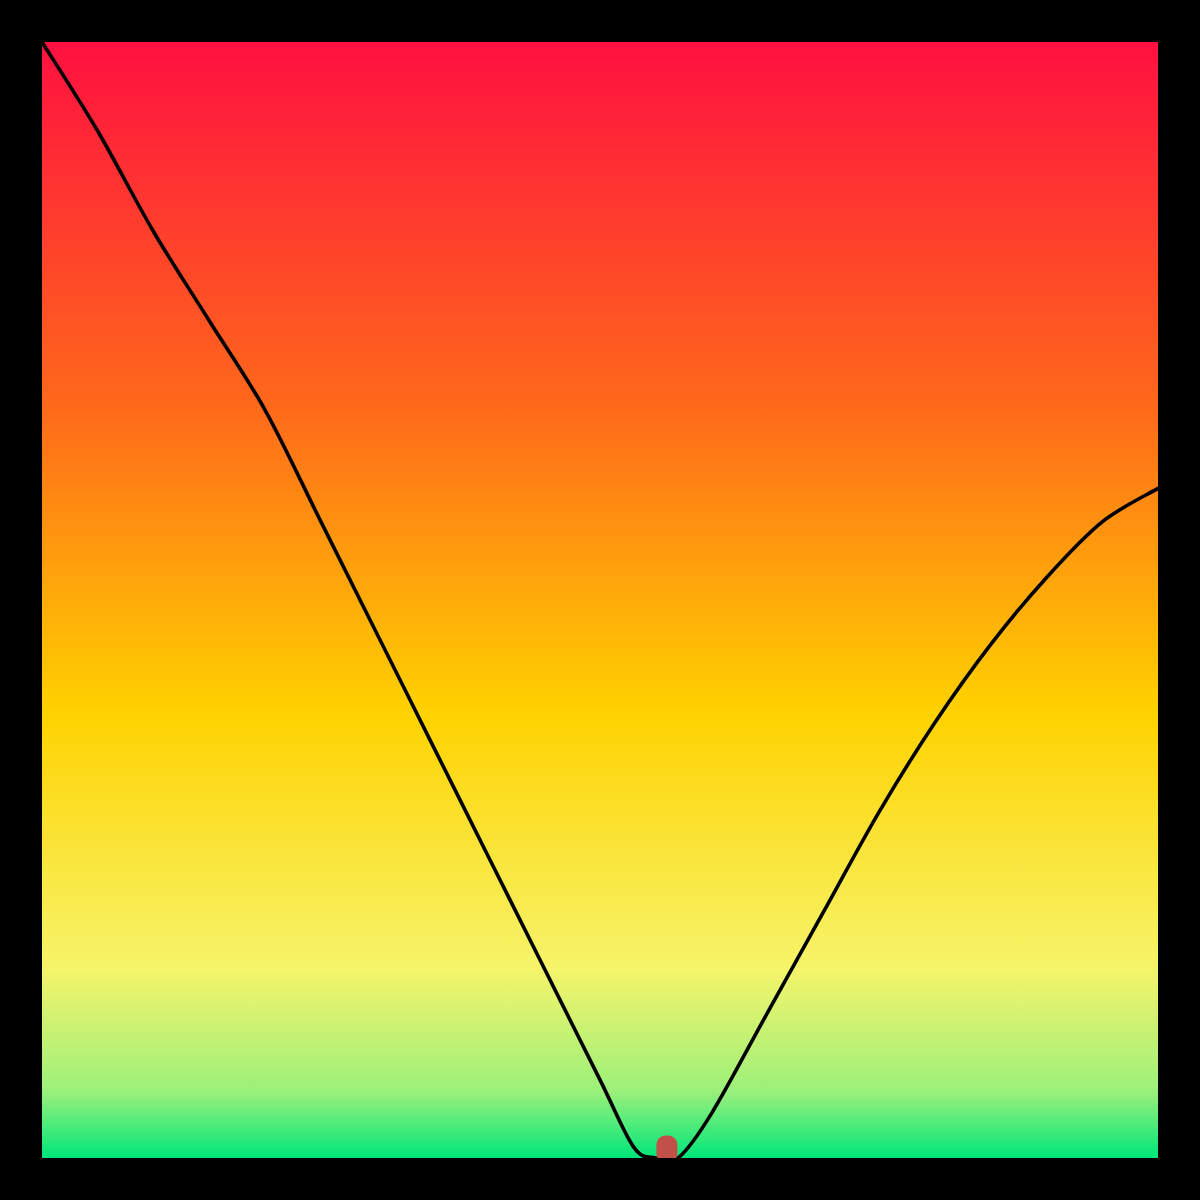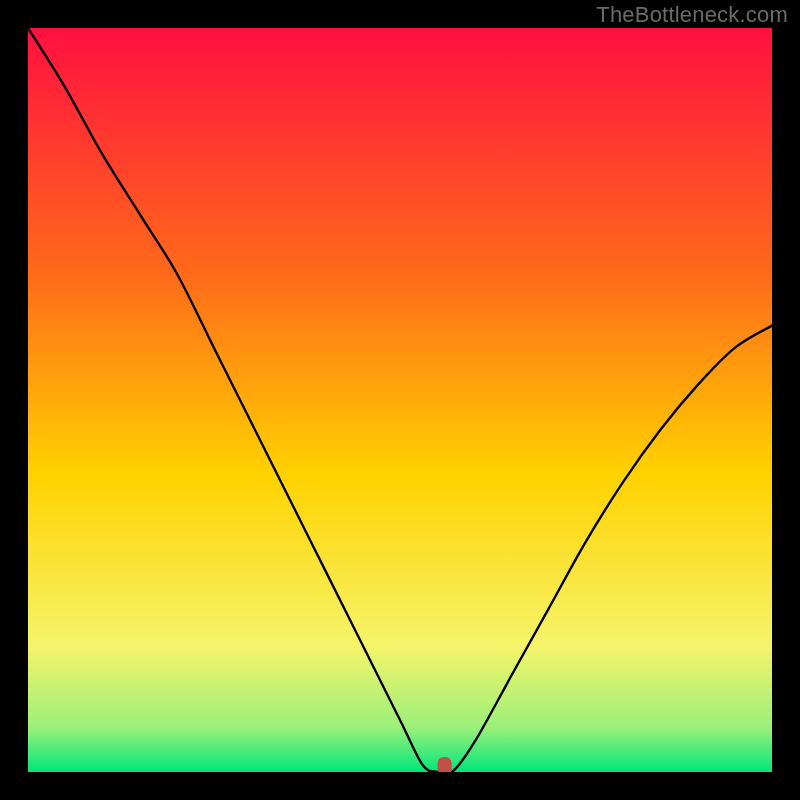--- a/index.html
+++ b/index.html
@@ -38,21 +38,20 @@
   }
   svg {
     display: block;
   }
 </style>
 </head>
 <body>
 
 <div class="frame">
 
-  <div class="watermark">TheBottleneck.com</div>
 
   <div class="plot-wrap">
     <svg id="chart-svg" width="744" height="744" viewBox="0 0 744 744">
       <defs>
         <linearGradient id="bg-grad" x1="0" y1="0" x2="0" y2="1">
           <stop id="g0" offset="0%" stop-color="#FF1040"></stop>
           <stop id="g1" offset="33%" stop-color="#FF6A1A"></stop>
           <stop id="g2" offset="60%" stop-color="#FFD200"></stop>
           <stop id="g3" offset="83%" stop-color="#F6F46A"></stop>
           <stop id="g4" offset="94%" stop-color="#9CF07A"></stop>

